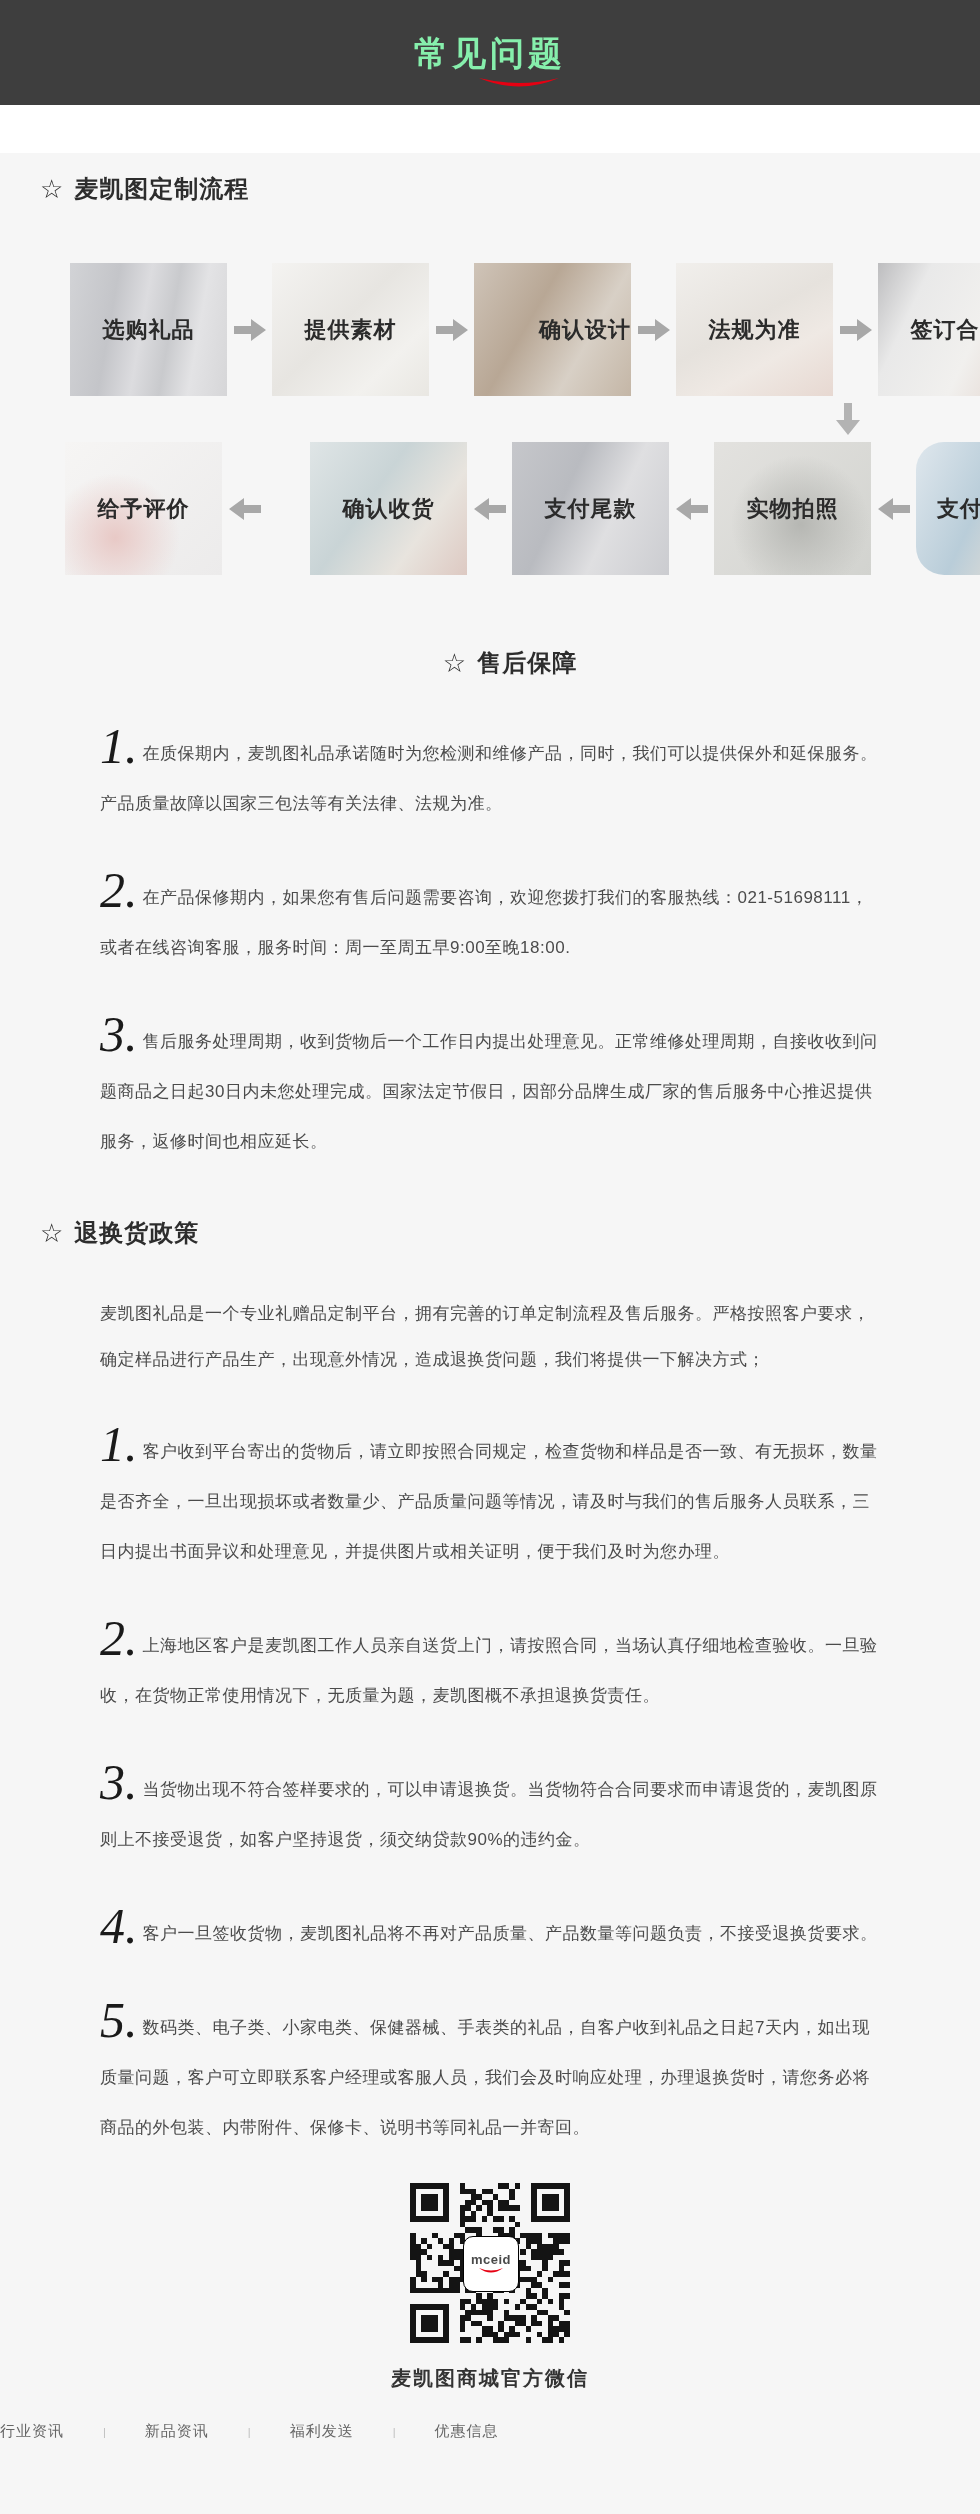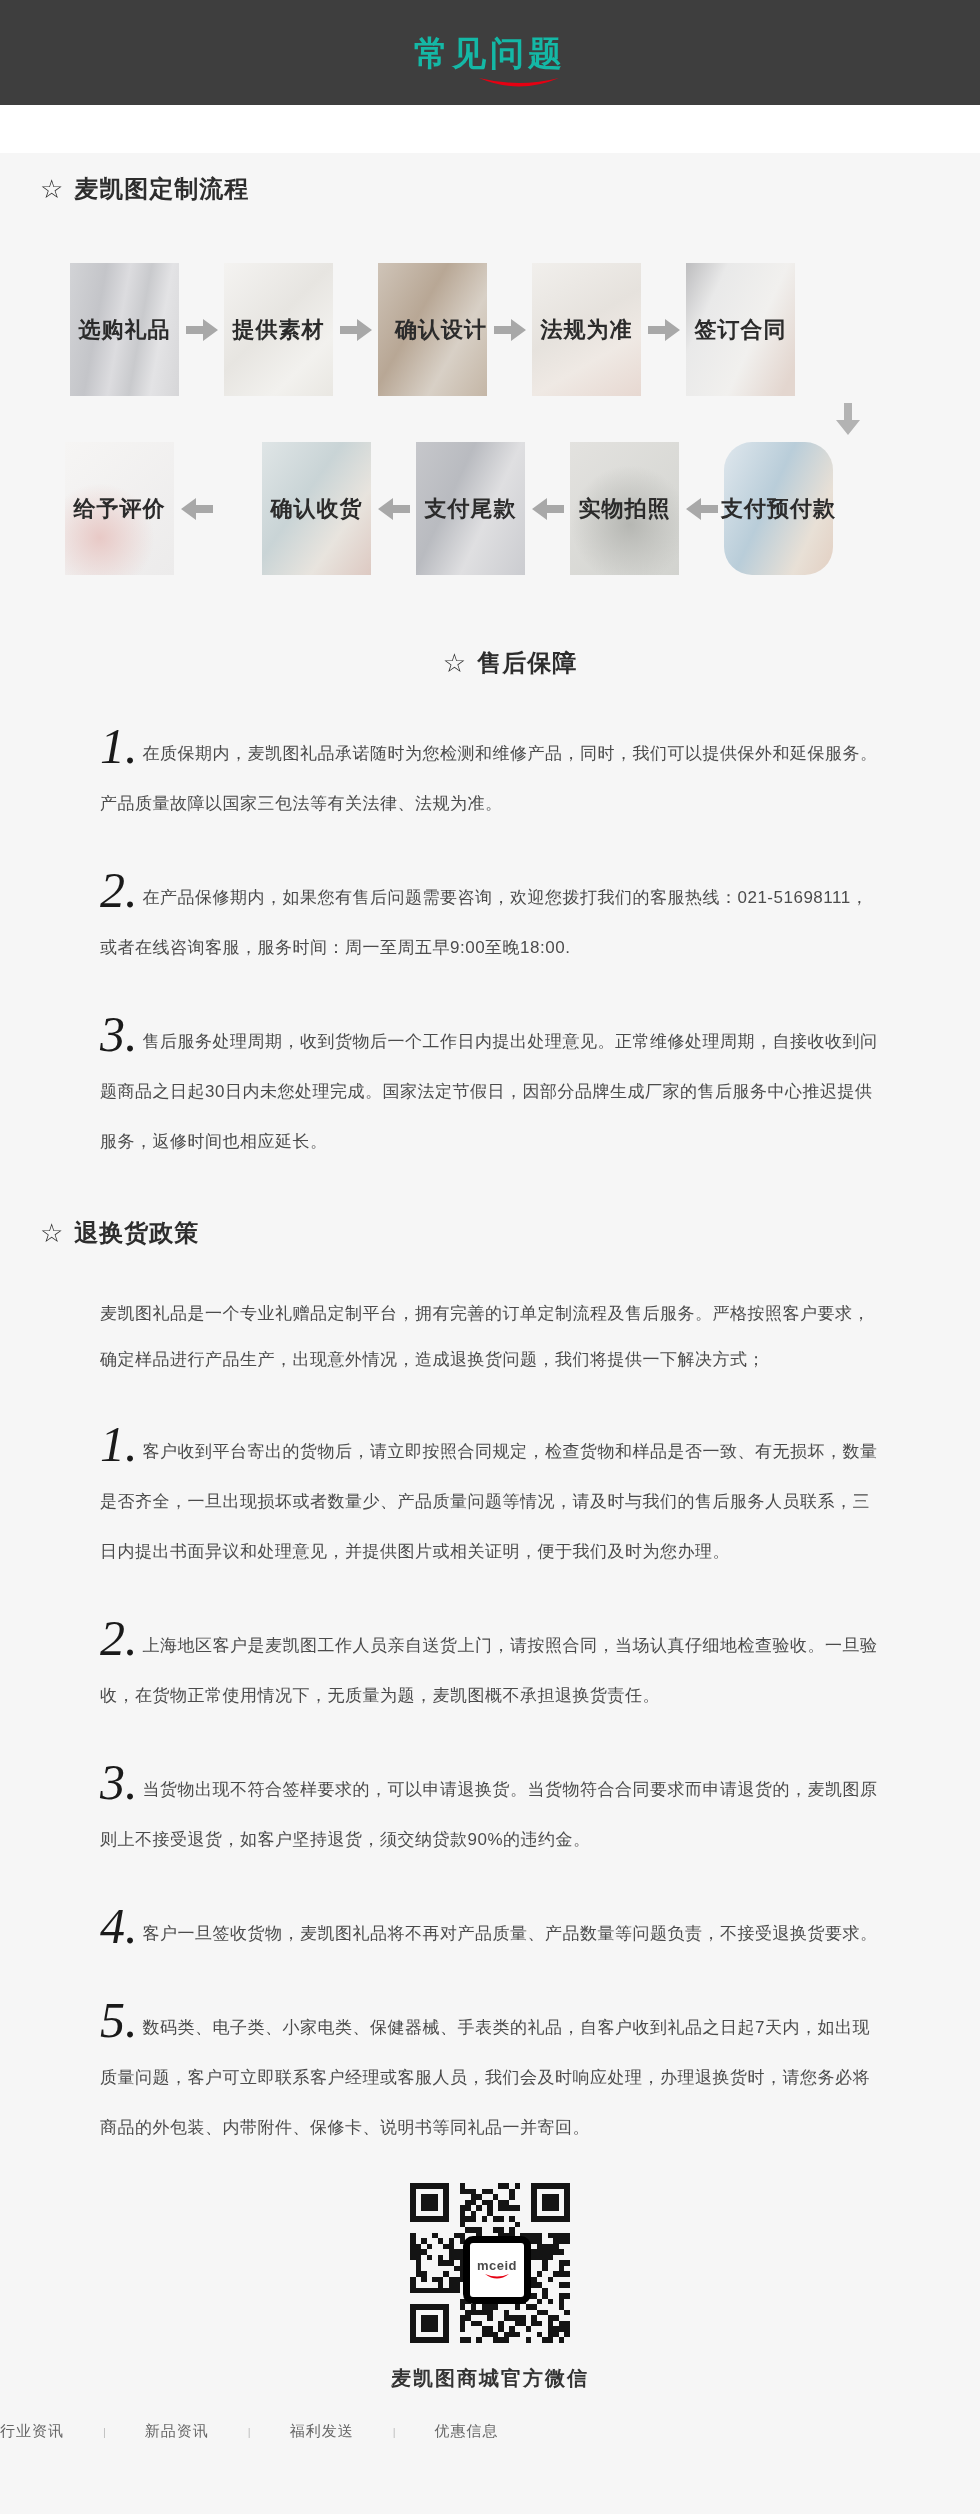--- a/index.html
+++ b/index.html
@@ -4,37 +4,37 @@
 <style>
   html { background:#f6f6f6; }
   body {
     margin:0 auto; width:980px; min-height:2514px; background:#f6f6f6;
     font-family:"Liberation Sans", sans-serif; color:#4b4b4b;
     -webkit-font-smoothing:antialiased;
   }
   
   .topbar { height:105px; background:#3e3e3e; display:flex; align-items:center; justify-content:center; }
   .title-wrap { position:relative; text-align:center; }
-  .page-title { margin:0; color:#14b8a6; font-size:34px; font-weight:bold; letter-spacing:4px; line-height:1; }
+  .page-title { margin:0; color:#86efac; font-size:34px; font-weight:bold; letter-spacing:4px; line-height:1; }
   .smile { position:absolute; left:50%; margin-left:-14px; top:40px; }
   .band { height:48px; background:#ffffff; }
 
   
   h2.sec-h { margin:0 0 0 40px; font-size:24px; font-weight:bold; color:#2d2d2d; line-height:44px; letter-spacing:1px; }
   .sec-h .star { font-weight:normal; margin-right:10px; font-size:26px; vertical-align:-1px; }
   #sec1 h2 { margin-top:14px; }
   #sec2 h2 { margin-top:66px;text-align:center; }
   #sec3 h2 { margin-top:44px; }
 
   
   .flow { margin-top:52px; }
   .flow-row { display:flex; align-items:center; }
   .flow-row.r1 { margin-left:70px; }
   .flow-row.r2 { margin-left:65px; }
-  .flow-step { width:109px; height:133px; position:relative; display:flex; align-items:center; justify-content:center; flex:none; }
+  .flow-step { width:157px; height:133px; position:relative; display:flex; align-items:center; justify-content:center; flex:none; }
   .flow-step .slabel { position:relative; z-index:1; font-size:22px; font-weight:bold; color:#2b2b2b; letter-spacing:1px; white-space:nowrap; }
   .arrow-h { width:45px; display:flex; justify-content:center; align-items:center; flex:none; }
   .arrow-h svg { fill:#a8a8a8; }
   .arrow-down-row { height:46px; position:relative; }
   .arrow-down-row svg { position:absolute; left:836px; top:7px; fill:#b3b3b3; }
   
   .bg1 { background:linear-gradient(100deg,#d2d3d6 0%,#c4c5c9 28%,#dcdcdf 46%,#c9cacd 62%,#e3e3e5 78%,#d6d6d8 100%); }
   .bg2 { background:linear-gradient(135deg,#f4f3f1 0%,#e7e5e1 45%,#f2f1ee 75%,#e9e7e2 100%); }
   .bg3 { background:linear-gradient(120deg,#cfc4b8 0%,#b8a795 38%,#d8d0c6 68%,#c4b6a6 100%);justify-content:flex-end; }
   .bg4 { background:linear-gradient(150deg,#f1efec 0%,#e6e2dd 45%,#efe9e4 68%,#e7d8d1 100%); }
@@ -53,21 +53,21 @@
     font-size:50px; color:#1a1a1a; line-height:0; padding-right:5px;
     vertical-align:-4px; letter-spacing:0;
   }
 
   
   .wechat { margin-top:30px; text-align:center; }
   .qr-wrap { position:relative; width:160px; height:160px; margin:0 auto; }
   .qr-wrap svg.qr { width:160px; height:160px; shape-rendering:crispEdges; display:block; }
   .qr-logo {
     position:absolute; left:50%; top:50%; width:54px; height:54px; margin:-27px 0 16px -27px;
-    background:#fff; border:7px solid #000000; border-radius:10px;
+    background:#fff; border:1px solid #000000; border-radius:10px;
     display:flex; flex-direction:column; align-items:center; justify-content:center;
   }
   .qr-logo .logo-txt { font-size:13px; font-weight:bold; color:#4a4a4a; letter-spacing:0.5px; line-height:14px; }
   .qr-caption { margin-top:22px; font-size:20px; font-weight:bold; color:#333; letter-spacing:2px; }
 
   
   .footer { margin-top:30px; padding-bottom:58px; display:flex; justify-content:flex-start; align-items:center;gap:9px; }
   .footer a { font-size:15px; color:#666; text-decoration:none; letter-spacing:1px; }
   .footer .sep { margin:0 30px; color:#bdbdbd; font-size:11px; }
 </style>

